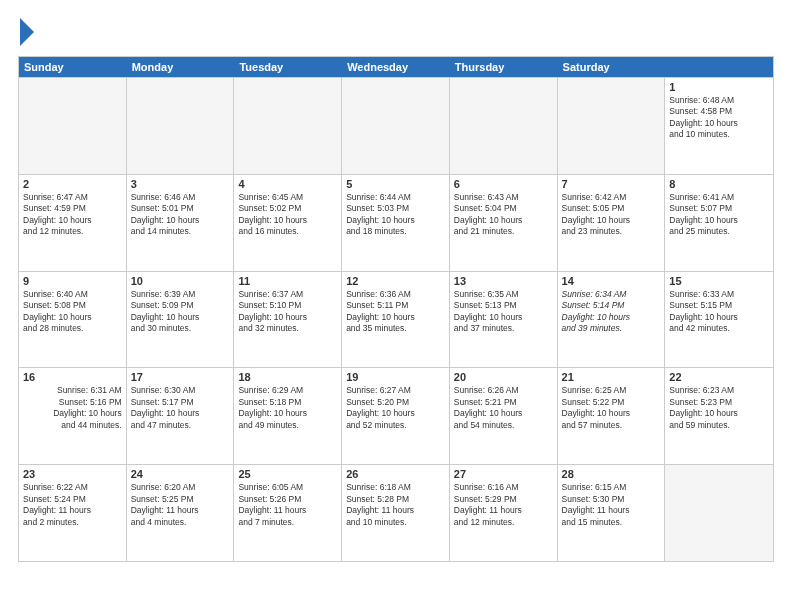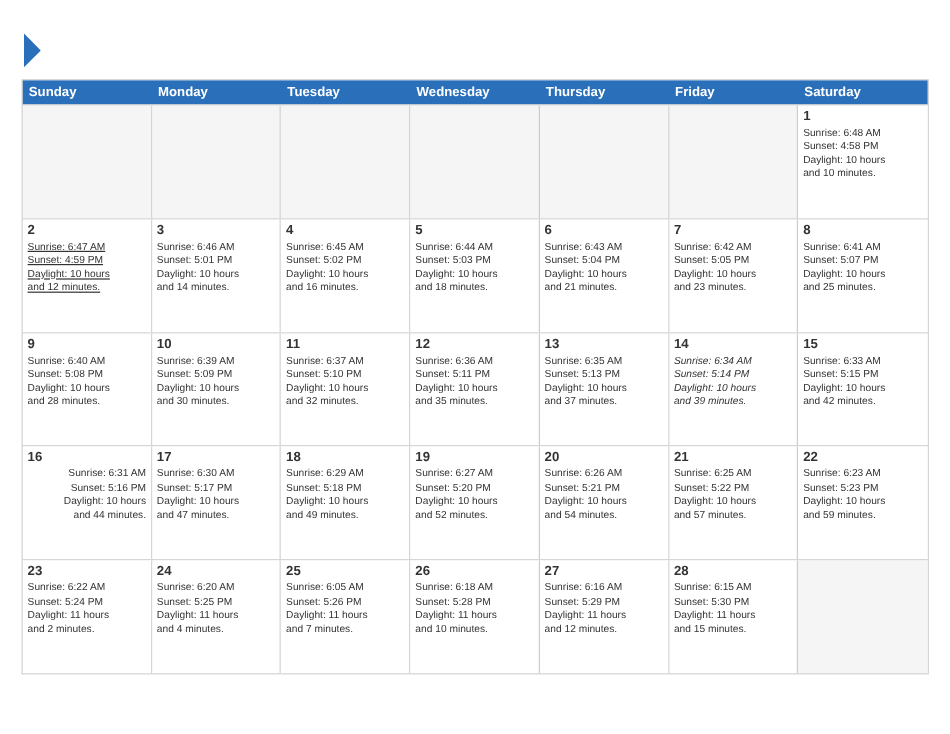--- a/index.html
+++ b/index.html
@@ -6,21 +6,21 @@
     body {
       font-family: Arial, sans-serif;
       background: #fff;
       width: 792px;
       height: 612px;
       overflow: hidden;
     }
     .page {
       width: 792px;
       height: 572px;
-      padding: 28px 18px 10px 18px;
+      padding: 18px 18px 10px 18px;
       display: flex;
       flex-direction: column;
     }
     .header {
       display: flex;
       justify-content: space-between;
       align-items: flex-start;
       margin-bottom: 10px;
     }
     .logo {
@@ -130,21 +130,20 @@
     </div>
   </div>
 
   <div class="calendar">
     <div class="cal-header" id="cal-header">
         <div class="cal-header-cell">Sunday</div>
         <div class="cal-header-cell">Monday</div>
         <div class="cal-header-cell">Tuesday</div>
         <div class="cal-header-cell">Wednesday</div>
         <div class="cal-header-cell">Thursday</div>
-        <div class="cal-header-cell">Friday</div>
         <div class="cal-header-cell">Saturday</div>
       </div>
     <div class="cal-body" id="cal-body">
         <div class="cal-row">
           <div class="cal-cell empty"></div>
           <div class="cal-cell empty"></div>
           <div class="cal-cell empty"></div>
           <div class="cal-cell empty"></div>
           <div class="cal-cell empty"></div>
           <div class="cal-cell empty"></div>
@@ -152,21 +151,21 @@
             <span class="day-number">1</span>
             <div class="day-info" style="white-space: pre-line;">Sunrise: 6:48 AM
 Sunset: 4:58 PM
 Daylight: 10 hours
 and 10 minutes.</div>
           </div>
         </div>
         <div class="cal-row">
           <div class="cal-cell">
             <span class="day-number">2</span>
-            <div class="day-info" style="white-space: pre-line; text-decoration: underline;">Sunrise: 6:47 AM
+            <div class="day-info" style="white-space: pre-line;">Sunrise: 6:47 AM
 Sunset: 4:59 PM
 Daylight: 10 hours
 and 12 minutes.</div>
           </div>
           <div class="cal-cell">
             <span class="day-number">3</span>
             <div class="day-info" style="white-space: pre-line;">Sunrise: 6:46 AM
 Sunset: 5:01 PM
 Daylight: 10 hours
 and 14 minutes.</div>

